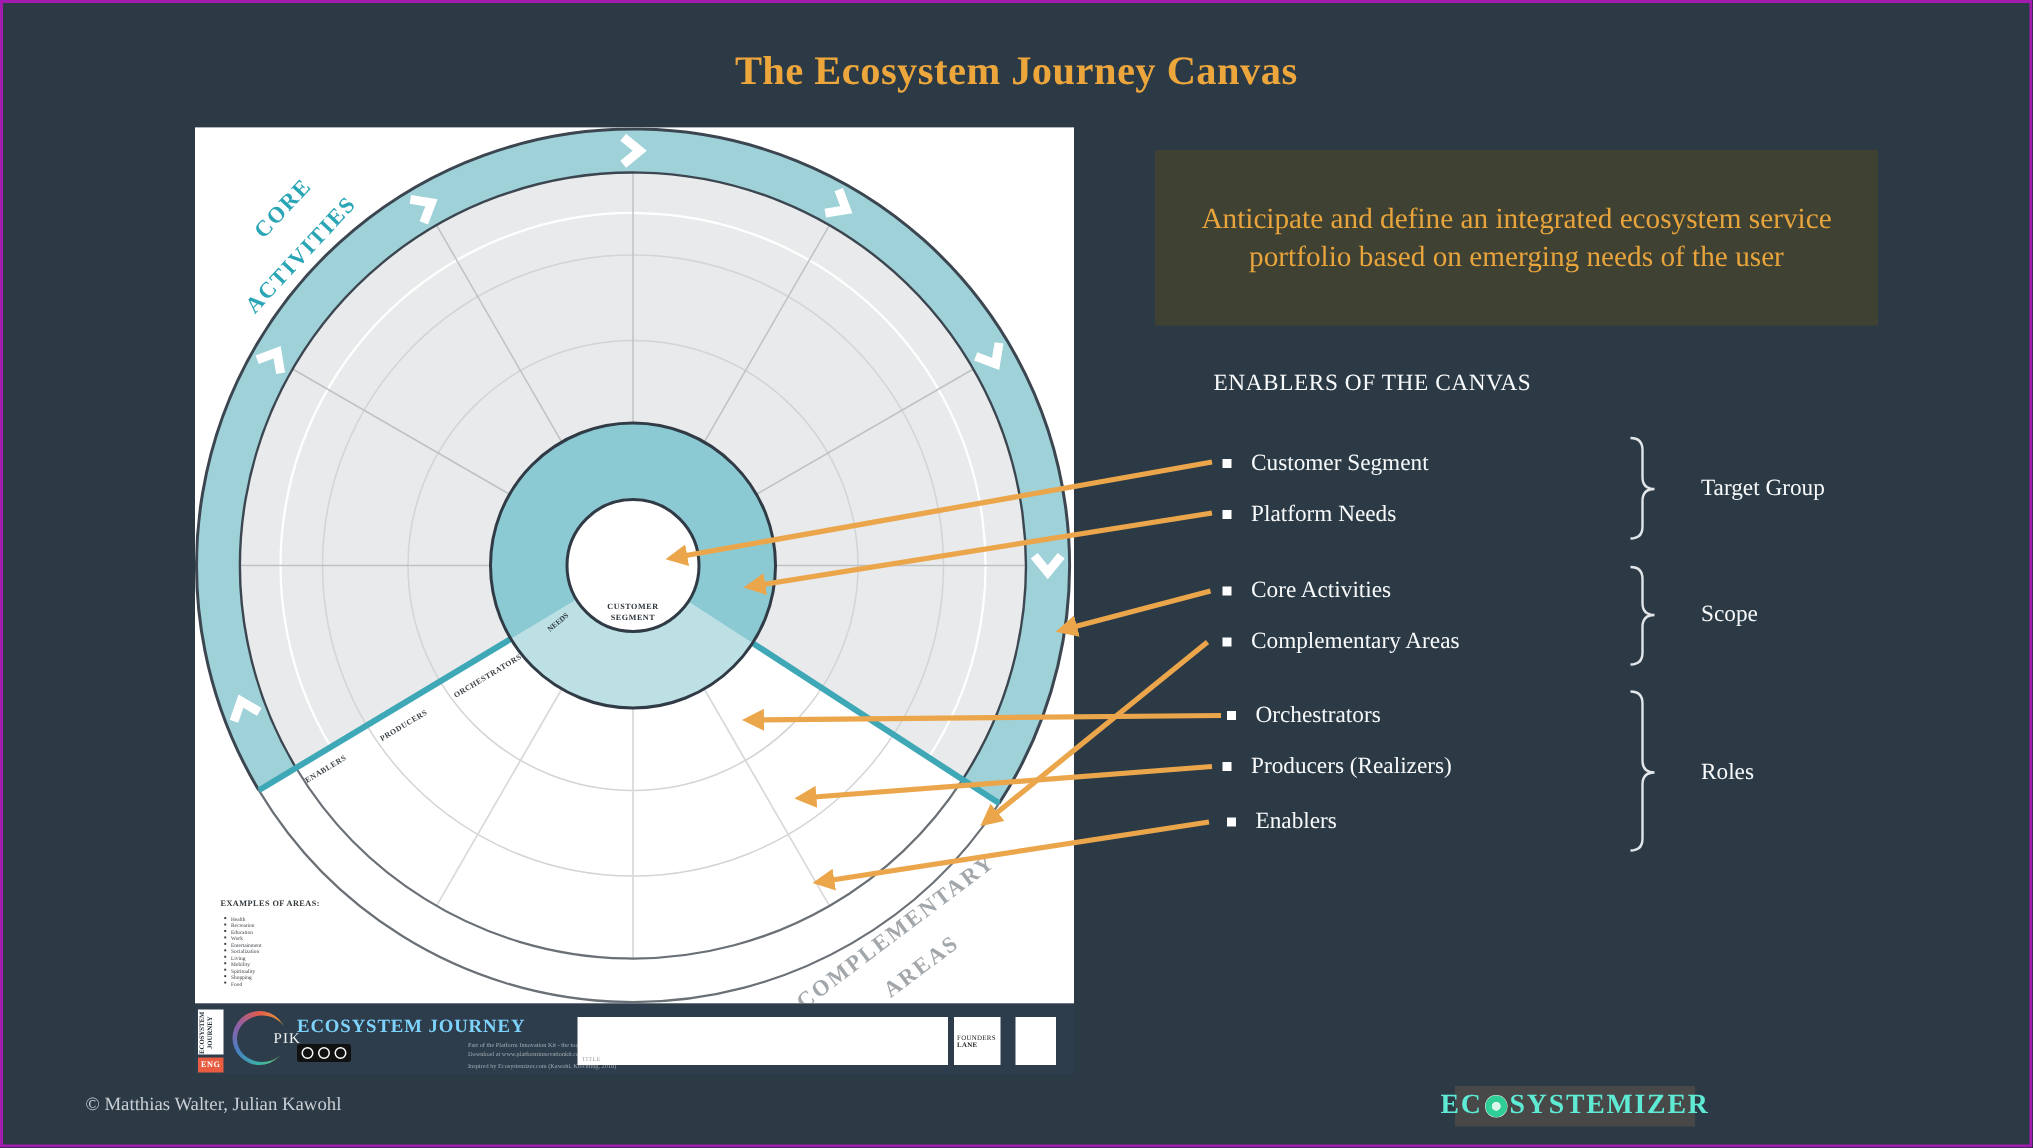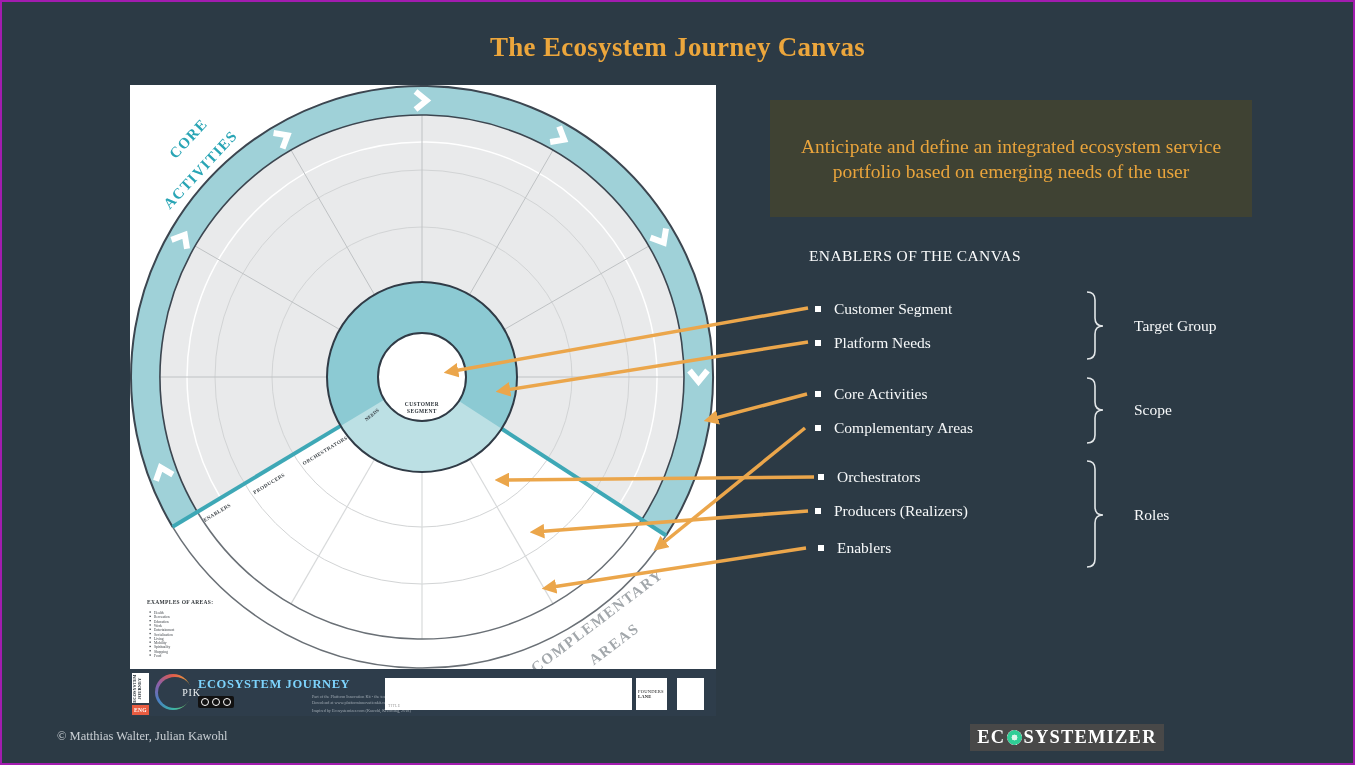--- a/index.html
+++ b/index.html
@@ -40,22 +40,22 @@
            align-items:center;justify-content:center;padding:0 18px;box-sizing:border-box;}
   .elements-heading{position:absolute;left:807px;top:245px;color:#FAFBFC;font-size:15.5px;letter-spacing:.4px;}
   .el-item{position:absolute;left:813px;display:flex;align-items:center;height:22px;
            color:#F7F9FA;font-size:15.5px;}
   .el-bullet{width:6px;height:6px;background:#fff;margin-right:13px;flex:none;}
   .group-label{position:absolute;left:1132px;height:22px;display:flex;align-items:center;
                color:#F7F9FA;font-size:15.5px;}
   .overlay-svg{position:absolute;left:0;top:0;width:1355px;height:765px;pointer-events:none;}
   
   .copyright{position:absolute;left:27px;top:727px;color:#C9CFD4;font-size:12.5px;margin-left:28px;}
-  .ecosystemizer{position:absolute;left:968px;top:722px;width:194px;height:27px;background:#484848;
-                 display:flex;align-items:center;justify-content:center;color:#ffffff;font-weight:bold;
+  .ecosystemizer{position:absolute;left:968px;top:722px;width:160px;height:27px;background:#484848;
+                 display:flex;align-items:center;justify-content:center;color:#5eead4;font-weight:bold;
                  font-size:18.5px;letter-spacing:1.2px;}
   .eco-o{width:15px;height:15px;border-radius:50%;margin:0 1.5px;flex:none;
          background:radial-gradient(circle,#d8f7e8 0%,#d8f7e8 26%,#2fce96 30%,#2fce96 66%,#ffffff 70%);}
   .pik-logo{position:absolute;left:1178px;top:716px;display:flex;align-items:center;gap:9px;color:#F4F6F7;}
   .pik-t1{font-size:18px;font-weight:800;letter-spacing:1.5px;line-height:19px;}
   .pik-t2{font-size:9.5px;letter-spacing:3px;line-height:11px;}
 </style>
 </head>
 <body>
 

